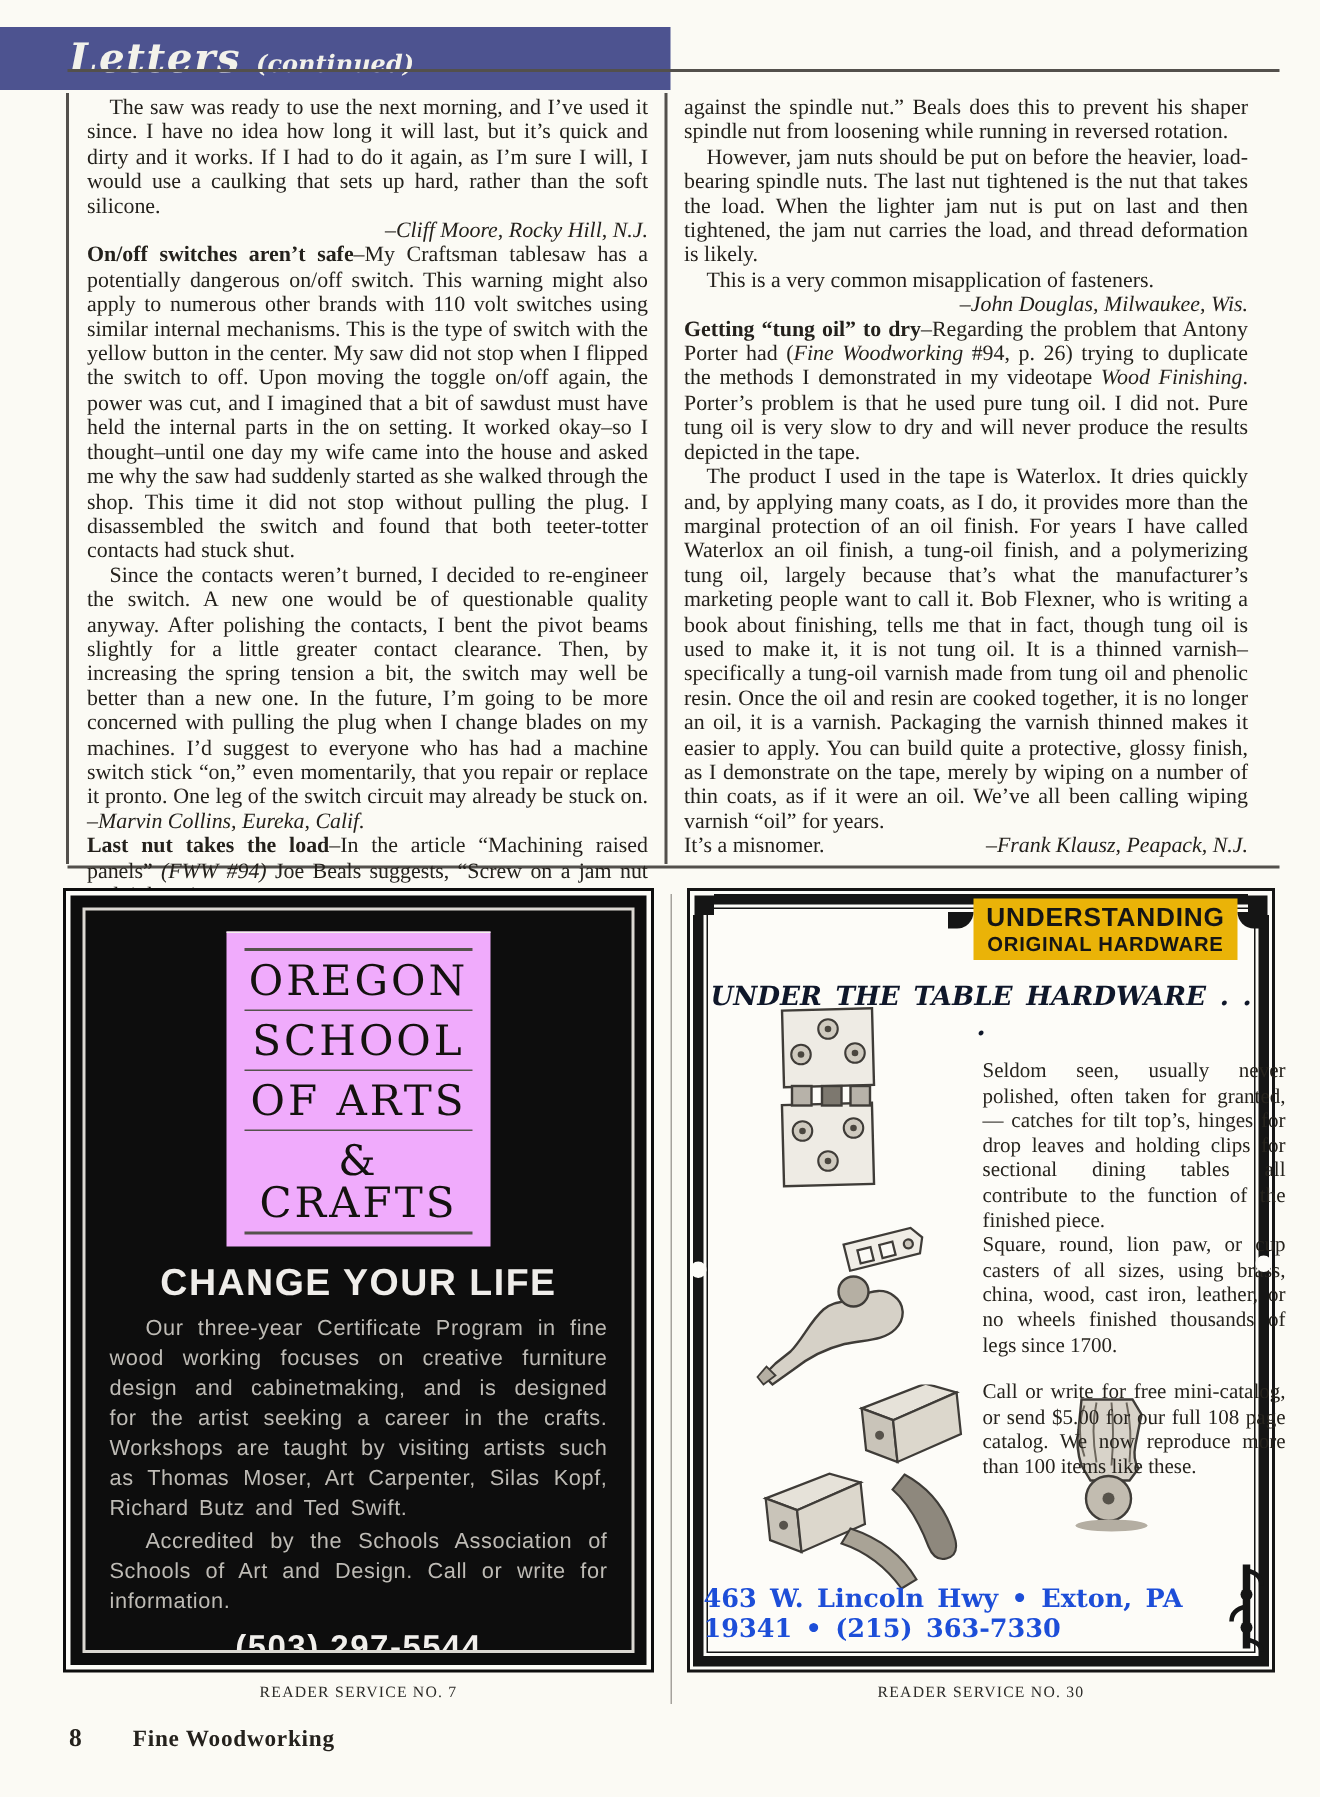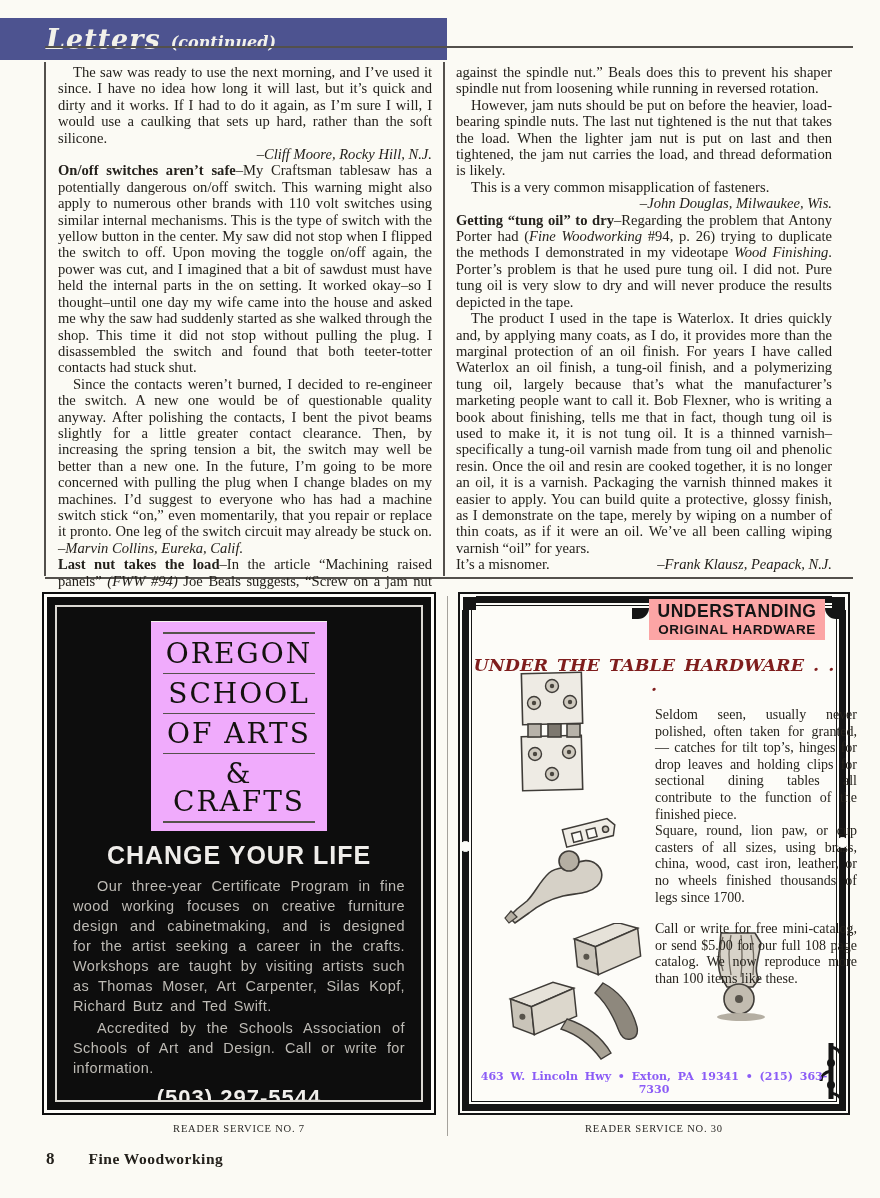--- a/index.html
+++ b/index.html
@@ -45,47 +45,47 @@
   
   .ad-ball{position:absolute;left:458px;top:592px;width:392px;height:523px;
            border:2px solid #151515;padding:2px;box-sizing:border-box;background:#fdfcf8;}
   .ad-ball-frame{border:7px solid #151515;height:100%;box-sizing:border-box;position:relative;
                  background:#fdfcf8;}
   .ad-ball-liner{position:absolute;left:2px;top:2px;right:2px;bottom:2px;border:1px solid #151515;}
   .ball-corner{position:absolute;width:16px;height:16px;background:#151515;
                box-shadow:inset 3px 3px 0 #fdfcf8;}
   .ball-dot{position:absolute;width:9px;height:9px;border-radius:50%;background:#fdfcf8;
             border:1px solid #fdfcf8;z-index:3;}
-  .ball-heading{position:absolute;top:-4px;left:180px;width:168px;background:#fca5a5;
+  .ball-heading{position:absolute;top:-4px;left:180px;width:168px;background:#eab308;
                 text-align:center;padding:2px 4px 3px;z-index:4;
                 font-family:"Liberation Sans",sans-serif;font-weight:bold;color:#151515;}
   .ball-heading::before,.ball-heading::after{content:"";position:absolute;top:9px;width:17px;
                 height:11px;background:#151515;}
   .ball-heading::before{left:-17px;border-radius:0 0 12px 0;}
   .ball-heading::after{right:-17px;border-radius:0 0 0 12px;}
   .bh1{font-size:17.5px;letter-spacing:.5px;}
   .bh2{font-size:13.5px;letter-spacing:.5px;}
   .ball-sub{position:absolute;top:52px;left:0;right:0;text-align:center;
             font-family:"DejaVu Serif",serif;font-weight:bold;font-style:italic;
-            font-size:17.5px;word-spacing:3px;color:#7f1d1d;}
+            font-size:17.5px;word-spacing:3px;color:#0f172a;}
   .ball-text{position:absolute;left:186px;top:80px;width:202px;font-family:"Liberation Serif",serif;
              font-size:14px;line-height:16.6px;text-align:justify;color:#26231d;margin-top:24px;}
   .ball-text p{margin:0;}
   .ball-text .gap{margin-top:15px;}
   .ball-logo{position:absolute;left:122px;top:446px;width:240px;text-align:center;color:#141414;}
   .ball-rule{position:relative;height:4px;background:#141414;margin:0 6px;}
   .ball-rule::before{content:"";position:absolute;left:-9px;top:-3px;width:10px;height:10px;
                      border-radius:50%;background:#141414;}
   .ball-name{font-family:"DejaVu Serif",serif;font-weight:bold;font-size:26px;line-height:1.05;
              letter-spacing:1px;}
   .ball-and{font-size:13px;vertical-align:super;margin:0 1px;}
   .ball-tag{font-family:"DejaVu Serif",serif;font-style:italic;font-size:13px;margin-top:-2px;}
-  .ball-addr{position:absolute;left:0;right:0;bottom:8px;text-align:center;
-             font-family:"DejaVu Serif",serif;font-weight:bold;font-size:11px;
-             word-spacing:3px;color:#8b5cf6;}
+  .ball-addr{position:absolute;left:0;right:0;bottom:8px;
+             font-family:"DejaVu Serif",serif;font-weight:bold;font-size:17px;
+             word-spacing:3px;color:#1d4ed8;}
   .illus{position:absolute;}
   
   .reader{position:absolute;top:1123px;font-size:10.5px;letter-spacing:.8px;color:#2b2a27;
           text-align:center;font-family:"Liberation Serif",serif;}
   .footer{position:absolute;left:46px;top:1149px;display:flex;align-items:baseline;}
   .pg-num{font-weight:bold;font-size:17px;}
   .pg-mag{font-weight:bold;font-size:15.5px;margin-left:34px;letter-spacing:.5px;}
 </style>
 </head>
 <body>

